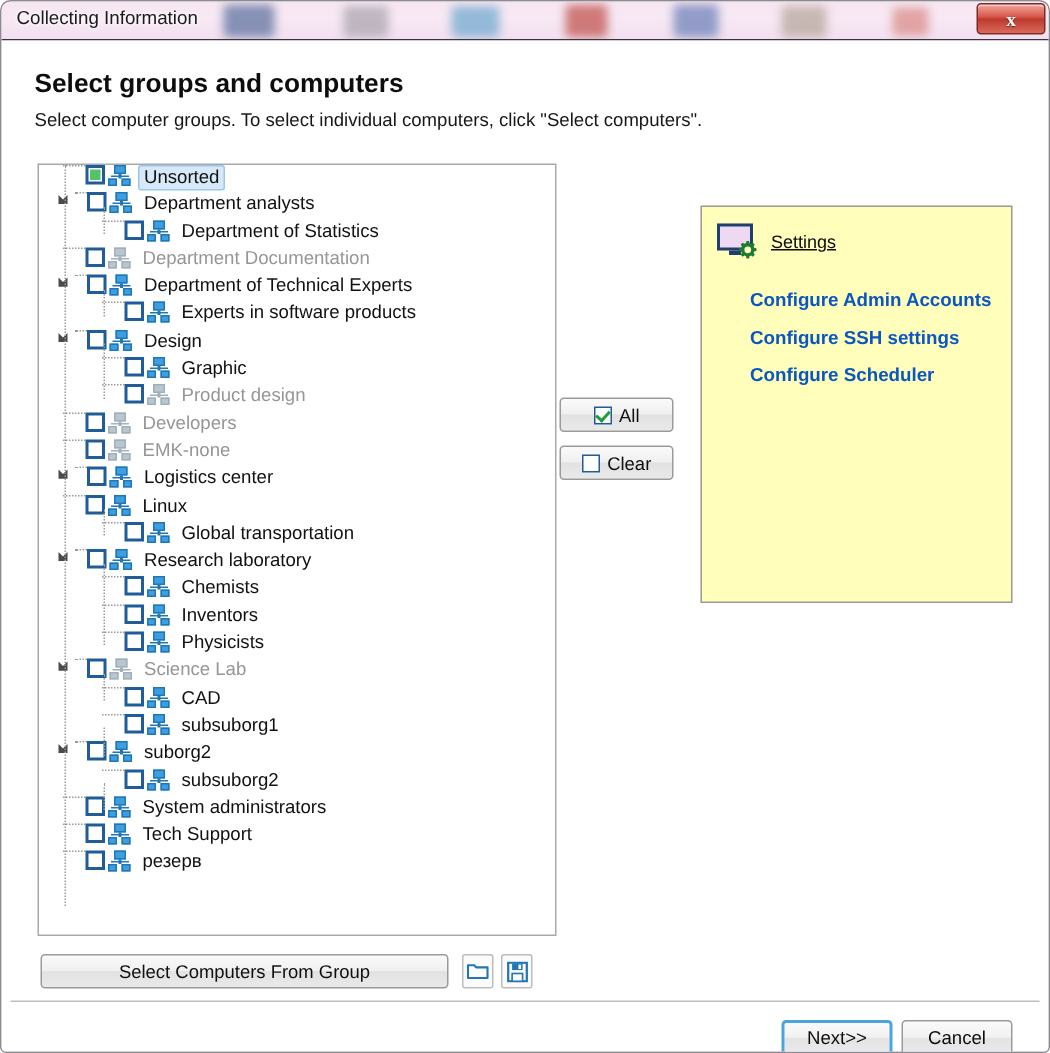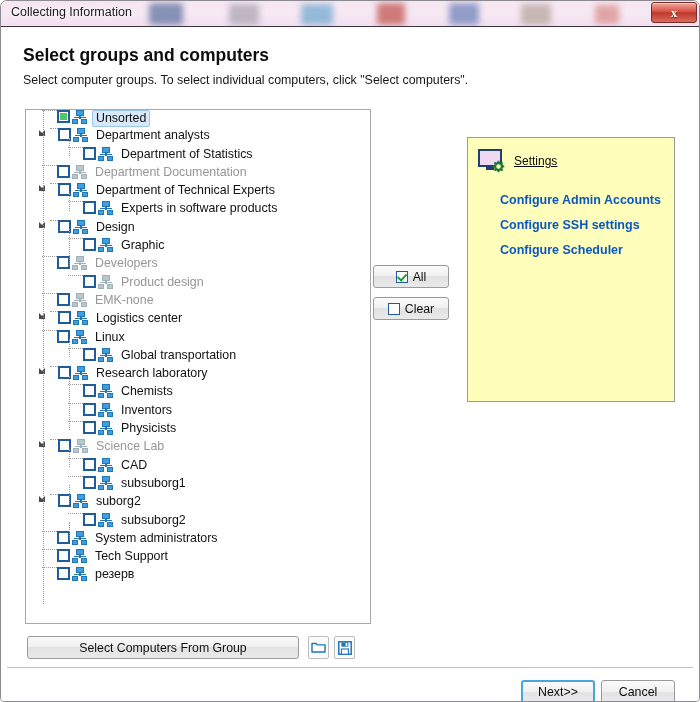--- a/index.html
+++ b/index.html
@@ -420,46 +420,46 @@
             <span class="grpicon">
               <i class="top"></i>
               <i class="stem"></i>
               <i class="bar"></i>
               <i class="bl"></i>
               <i class="br"></i>
             </span>
             <span class="tlabel">Graphic</span>
           </div>
           <div class="tree-row">
-            <span class="indent" style="width: 12px;"></span>
+            <span class="indent" style="width: 38px;"></span>
             <span class="indent" style="width: 4px;"></span>
             <span class="dots" style="width: 15px;"></span>
             <span class="cbox"></span>
             <span class="grpicon dim">
               <i class="top"></i>
               <i class="stem"></i>
               <i class="bar"></i>
               <i class="bl"></i>
               <i class="br"></i>
             </span>
+            <span class="tlabel dim">Product design</span>
+          </div>
+          <div class="tree-row">
+            <span class="indent" style="width: 12px;"></span>
+            <span class="indent" style="width: 4px;"></span>
+            <span class="dots" style="width: 15px;"></span>
+            <span class="cbox"></span>
+            <span class="grpicon dim">
+              <i class="top"></i>
+              <i class="stem"></i>
+              <i class="bar"></i>
+              <i class="bl"></i>
+              <i class="br"></i>
+            </span>
             <span class="tlabel dim">Developers</span>
-          </div>
-          <div class="tree-row">
-            <span class="indent" style="width: 38px;"></span>
-            <span class="indent" style="width: 4px;"></span>
-            <span class="dots" style="width: 15px;"></span>
-            <span class="cbox"></span>
-            <span class="grpicon dim">
-              <i class="top"></i>
-              <i class="stem"></i>
-              <i class="bar"></i>
-              <i class="bl"></i>
-              <i class="br"></i>
-            </span>
-            <span class="tlabel dim">Product design</span>
           </div>
           <div class="tree-row">
             <span class="indent" style="width: 12px;"></span>
             <span class="indent" style="width: 4px;"></span>
             <span class="dots" style="width: 15px;"></span>
             <span class="cbox"></span>
             <span class="grpicon dim">
               <i class="top"></i>
               <i class="stem"></i>
               <i class="bar"></i>

